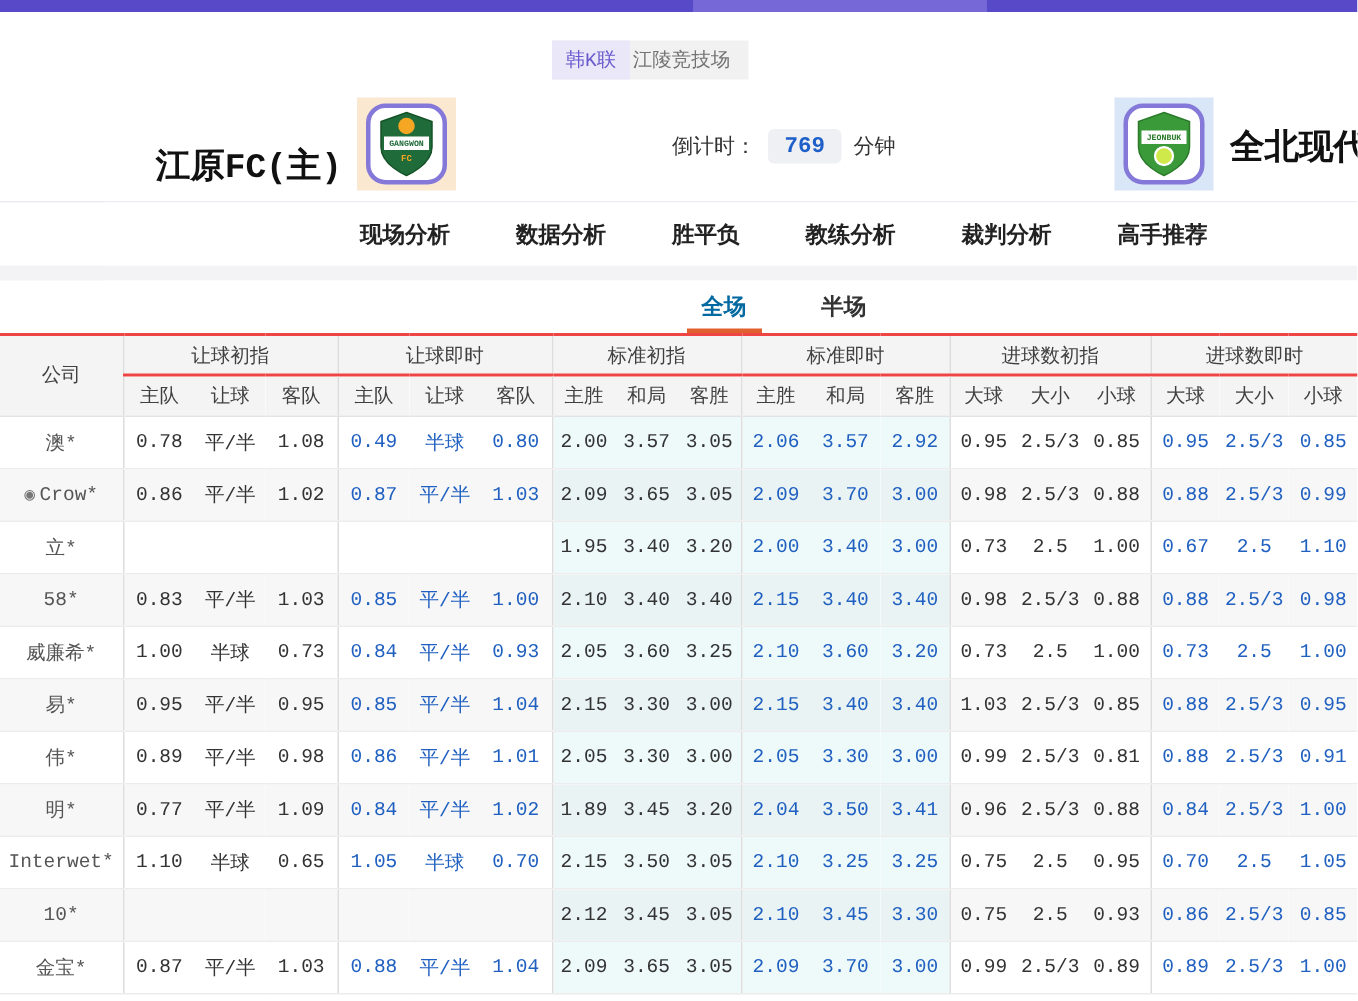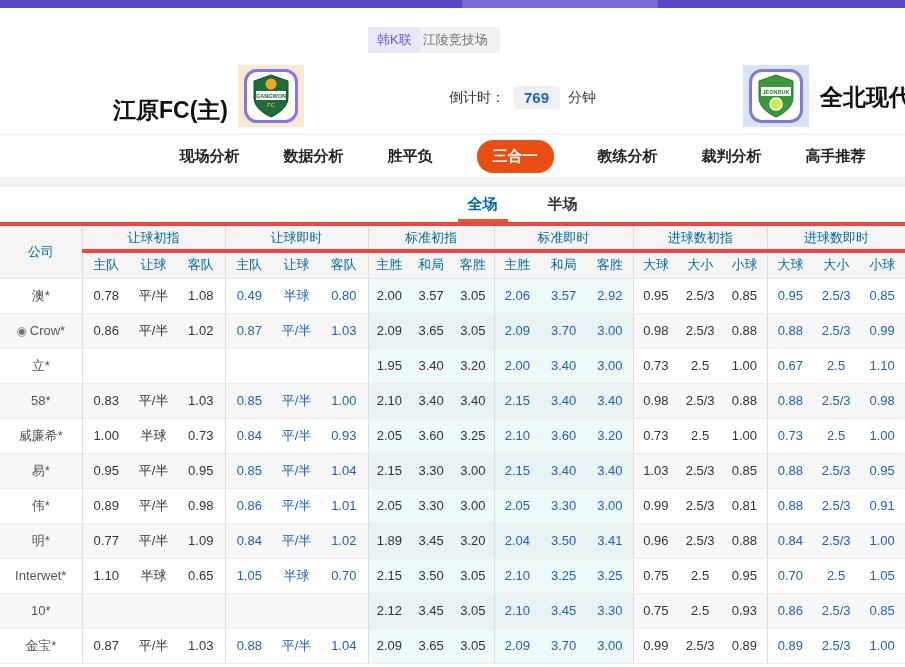--- a/index.html
+++ b/index.html
@@ -1,18 +1,18 @@
 <!DOCTYPE html>
 <html><head>
 <meta charset="utf-8">
 <style>
   * { margin:0; padding:0; box-sizing:border-box; }
   html,body { width:905px; height:667px; overflow:hidden; background:#fff;
     font-family:"Liberation Sans","DejaVu Sans",sans-serif; }
-  .page { position:relative; width:905px; height:497px; }
+  .page { position:relative; width:905px; height:497px;font-family:Liberation Mono, monospace; }
 
   
   .topbar { position:relative; height:8px; background:#5849c8; }
   .topbar-light { position:absolute; left:462px; top:0; width:196px; height:8px; background:#7668d6; }
 
   
   .header { position:relative; height:127px; background:#fff; border-bottom:1px solid #ecedf2; }
   .infobar { position:absolute; left:368px; top:19px; height:26px; display:flex; align-items:stretch;
     background:#f1f1f1; font-size:13px; color:#333; }
   .league-badge { background:#e9e7f8; color:#6a5acd; padding:0 9px; display:flex; align-items:center; font-size:13px; }
@@ -43,22 +43,22 @@
   .subtabs { height:35px; display:flex; align-items:center; justify-content:center; gap:46px;
     transform:translateX(70px); font-size:15px; font-weight:bold; color:#333; background:#fff; }
   .subtab { position:relative; cursor:pointer; padding:4px 2px; }
   .subtab.active { color:#0369a1; }
   .subtab.active::after { content:""; position:absolute; left:-8px; right:-8px; bottom:-4px;
     height:3px; background:#e06030; }
 
   
   table { width:905px; border-collapse:collapse; table-layout:fixed; font-size:13px; color:#333; }
   th, td { text-align:center; vertical-align:middle; overflow:hidden; white-space:nowrap; }
-  thead th { background:#f4f4f4; color:#0369a1; font-weight:normal; height:27px;
-    border-top:4px solid #ef4444; border-bottom:1px solid #e3e3e3; font-size:13px; }
+  thead th { background:#f4f4f4; color:#404040; font-weight:normal; height:27px;
+    border-top:2px solid #ef4444; border-bottom:1px solid #e3e3e3; font-size:13px; }
   tbody td { height:35px; border-bottom:1px solid #ececec; }
   .gb { border-left:1px solid #ddd; }
   td.company { color:#555; }
   .ball-icon { color:#777; font-size:12px; margin-right:3px; }
   td.live { color:#2060c0; }
   td.tint { background:#eef9f9; }
   tbody tr.even td { background:#f7f7f7; }
   tbody tr.even td.tint { background:#e9f3f4; }
 </style>
 </head>
@@ -107,21 +107,20 @@
       </div>
     </div>
 
     <div class="away-name">全北现代</div>
   </div>
 
   <div class="nav" id="nav">
       <span class="nav-tab">现场分析</span>
       <span class="nav-tab">数据分析</span>
       <span class="nav-tab">胜平负</span>
-      <span class="nav-tab active">三合一</span>
       <span class="nav-tab">教练分析</span>
       <span class="nav-tab">裁判分析</span>
       <span class="nav-tab">高手推荐</span>
     </div>
   <div class="gray-strip"></div>
   <div class="subtabs" id="subtabs">
       <span class="subtab active">全场</span>
       <span class="subtab">半场</span>
     </div>
 

